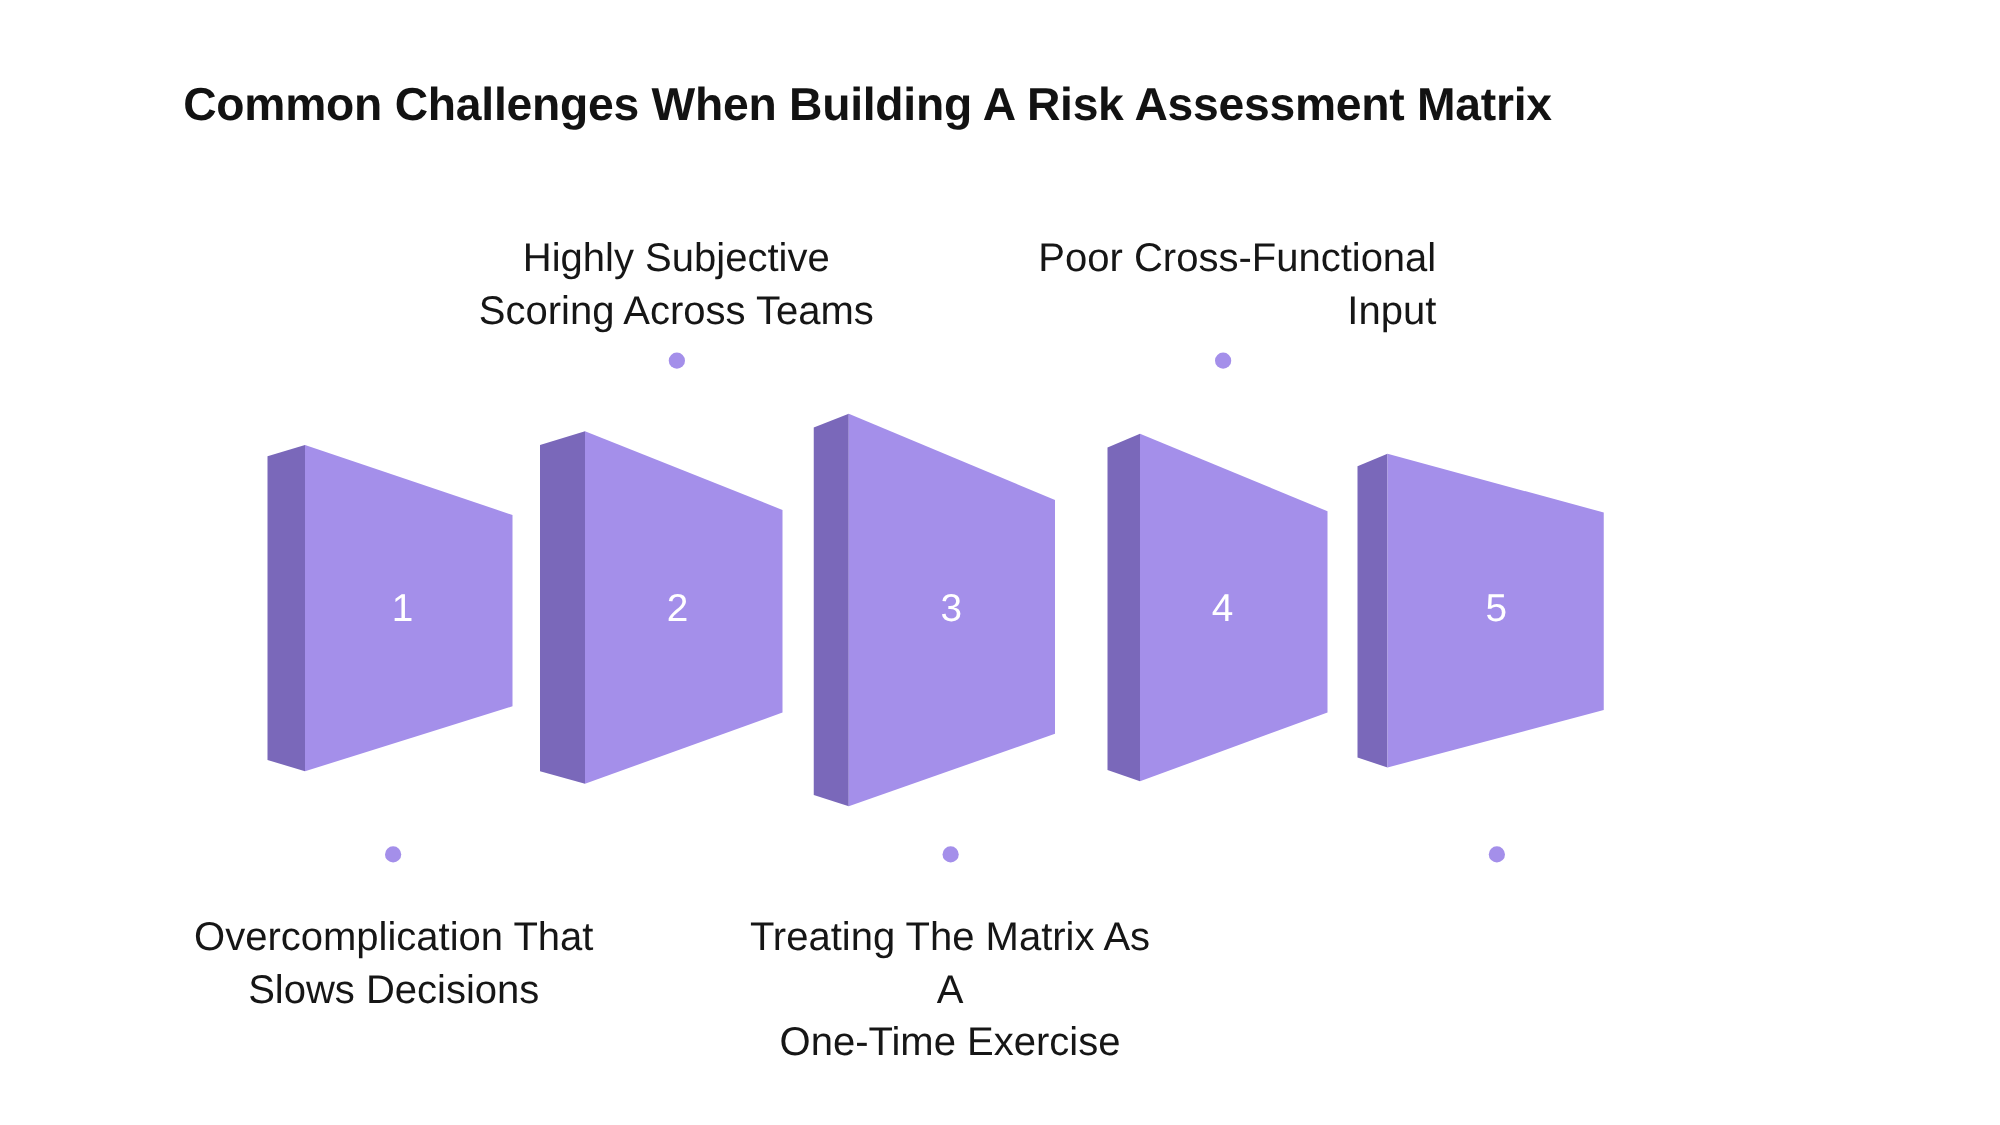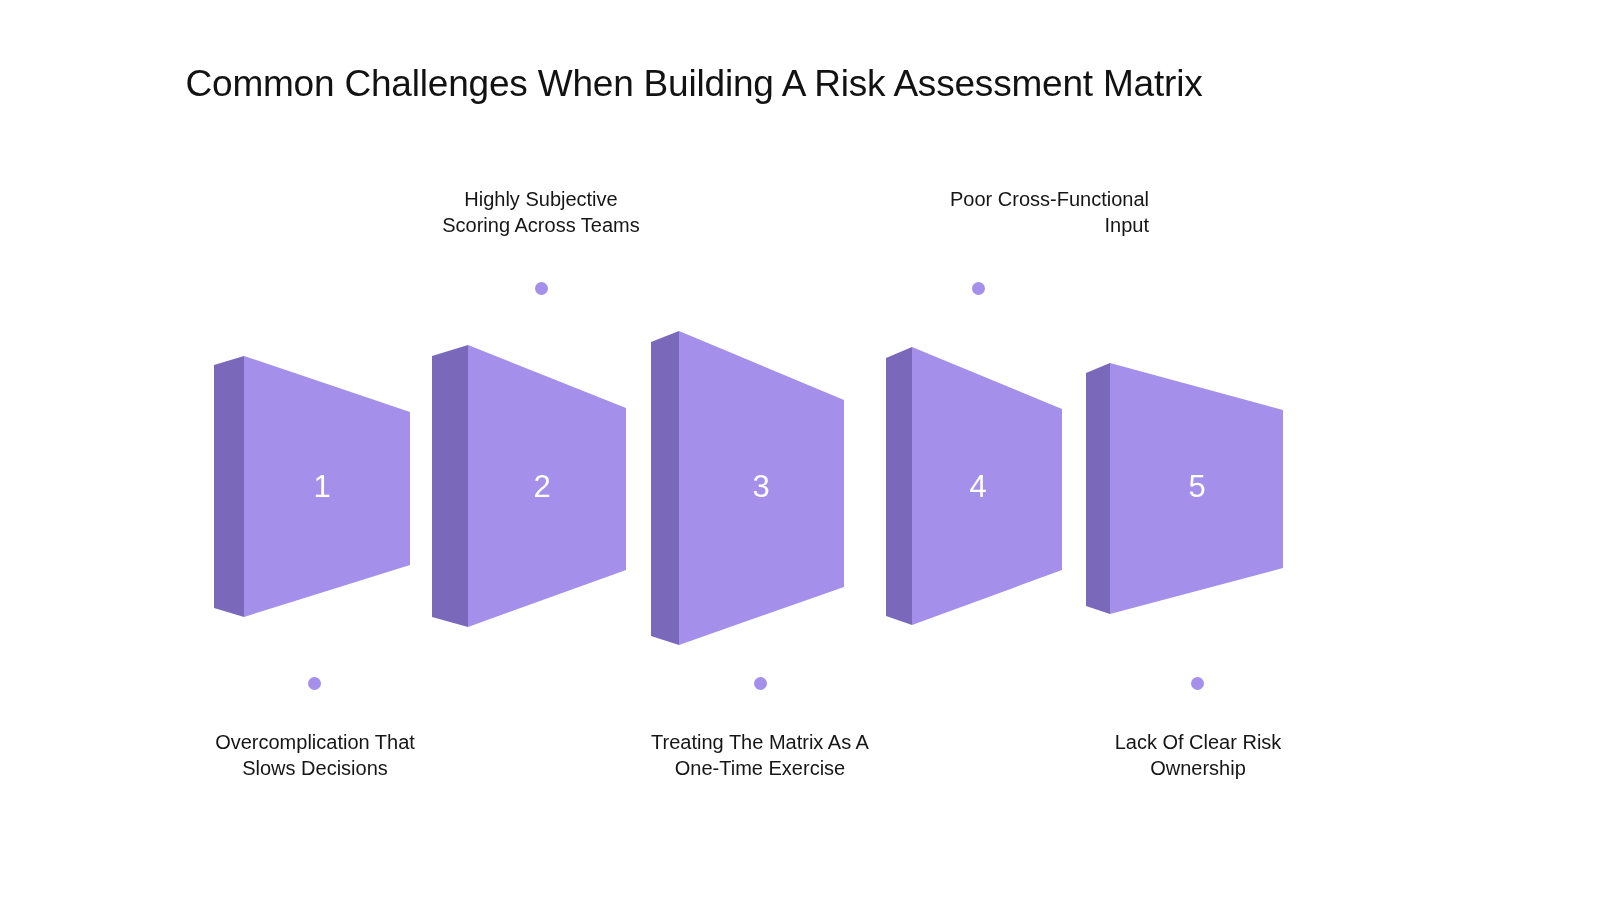--- a/index.html
+++ b/index.html
@@ -23,31 +23,31 @@
   }
 
   
   .title {
     position: absolute;
     left: 0;
     top: 62px;
     width: 1388px;
     text-align: center;
     font-size: 37px;
-    font-weight: normal;
+    font-weight: bold;
     letter-spacing: -0.2px;
     color: #121212;
     line-height: 1.2;
   }
 
   
   .label {
     position: absolute;
     text-align: center;
-    font-size: 20px;
+    font-size: 32px;
     font-weight: 400;
     line-height: 1.31;
     color: #161616;
     white-space: pre-line;
   }
   .label-top   { top: 186px; }
   .label-bottom{ top: 729px; }
 
   .label-1 { left: 145px;  width: 340px; }
   .label-2 { left: 371px;  width: 340px; }
@@ -89,22 +89,20 @@
 
   <div class="label label-top label-4">Poor Cross-Functional
 Input</div>
 
   <div class="label label-bottom label-1">Overcomplication That
 Slows Decisions</div>
 
   <div class="label label-bottom label-3">Treating The Matrix As A
 One-Time Exercise</div>
 
-  <div class="label label-bottom label-5">Lack Of Clear Risk
-Ownership</div>
 
   <div class="dot" style="left:535px; top:282px;"></div>
   <div class="dot" style="left:972px; top:282px;"></div>
 
   <div class="dot" style="left:308px; top:677px;"></div>
   <div class="dot" style="left:754px; top:677px;"></div>
   <div class="dot" style="left:1191px; top:677px;"></div>
 
   <svg class="funnel" width="1600" height="900" viewBox="0 0 1600 900">
 

